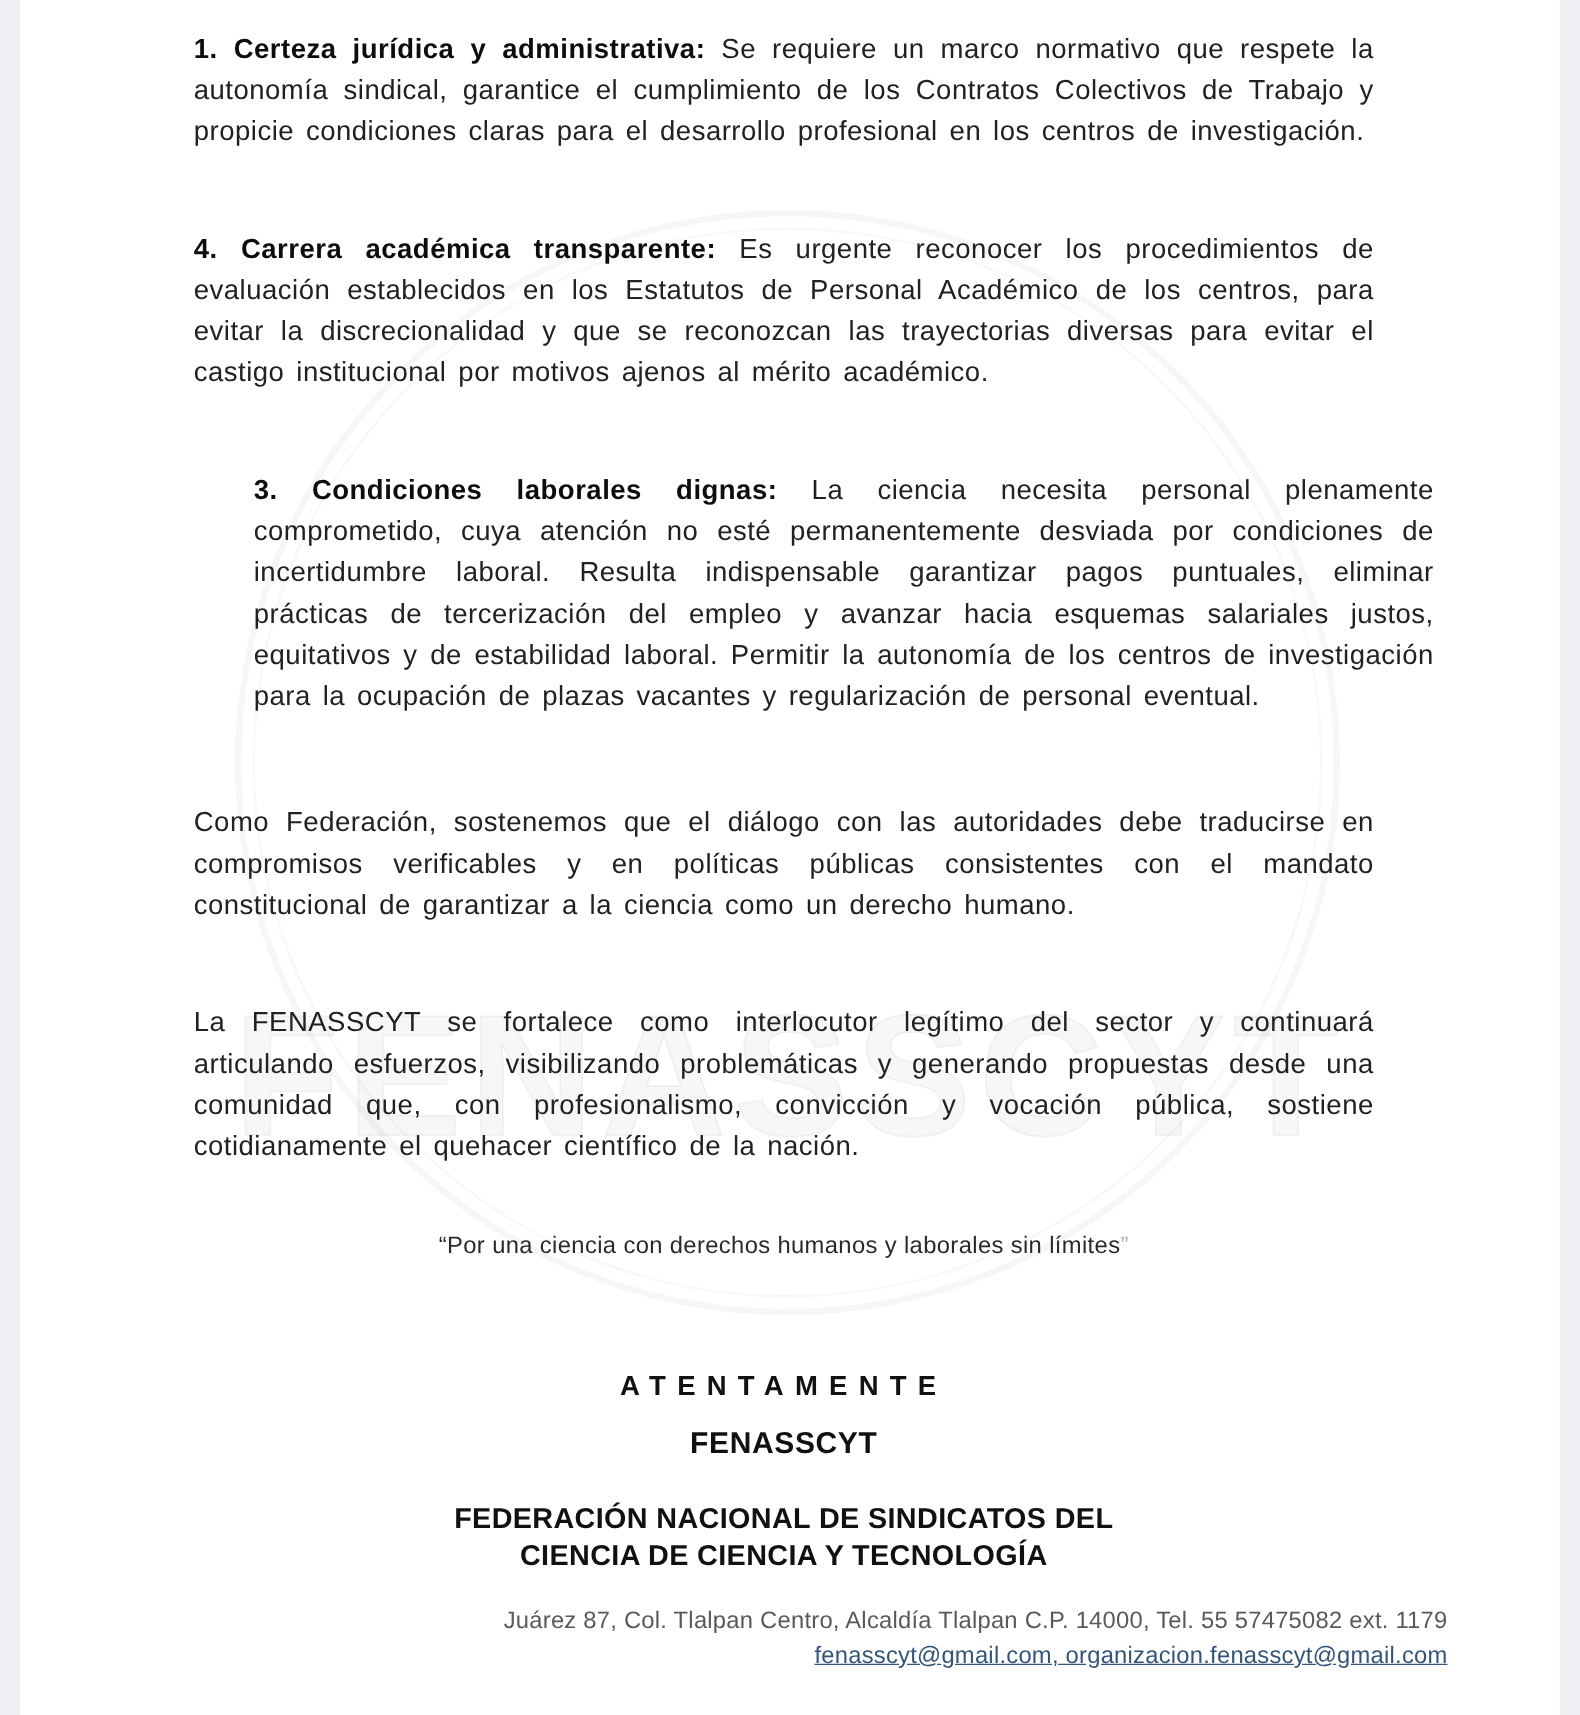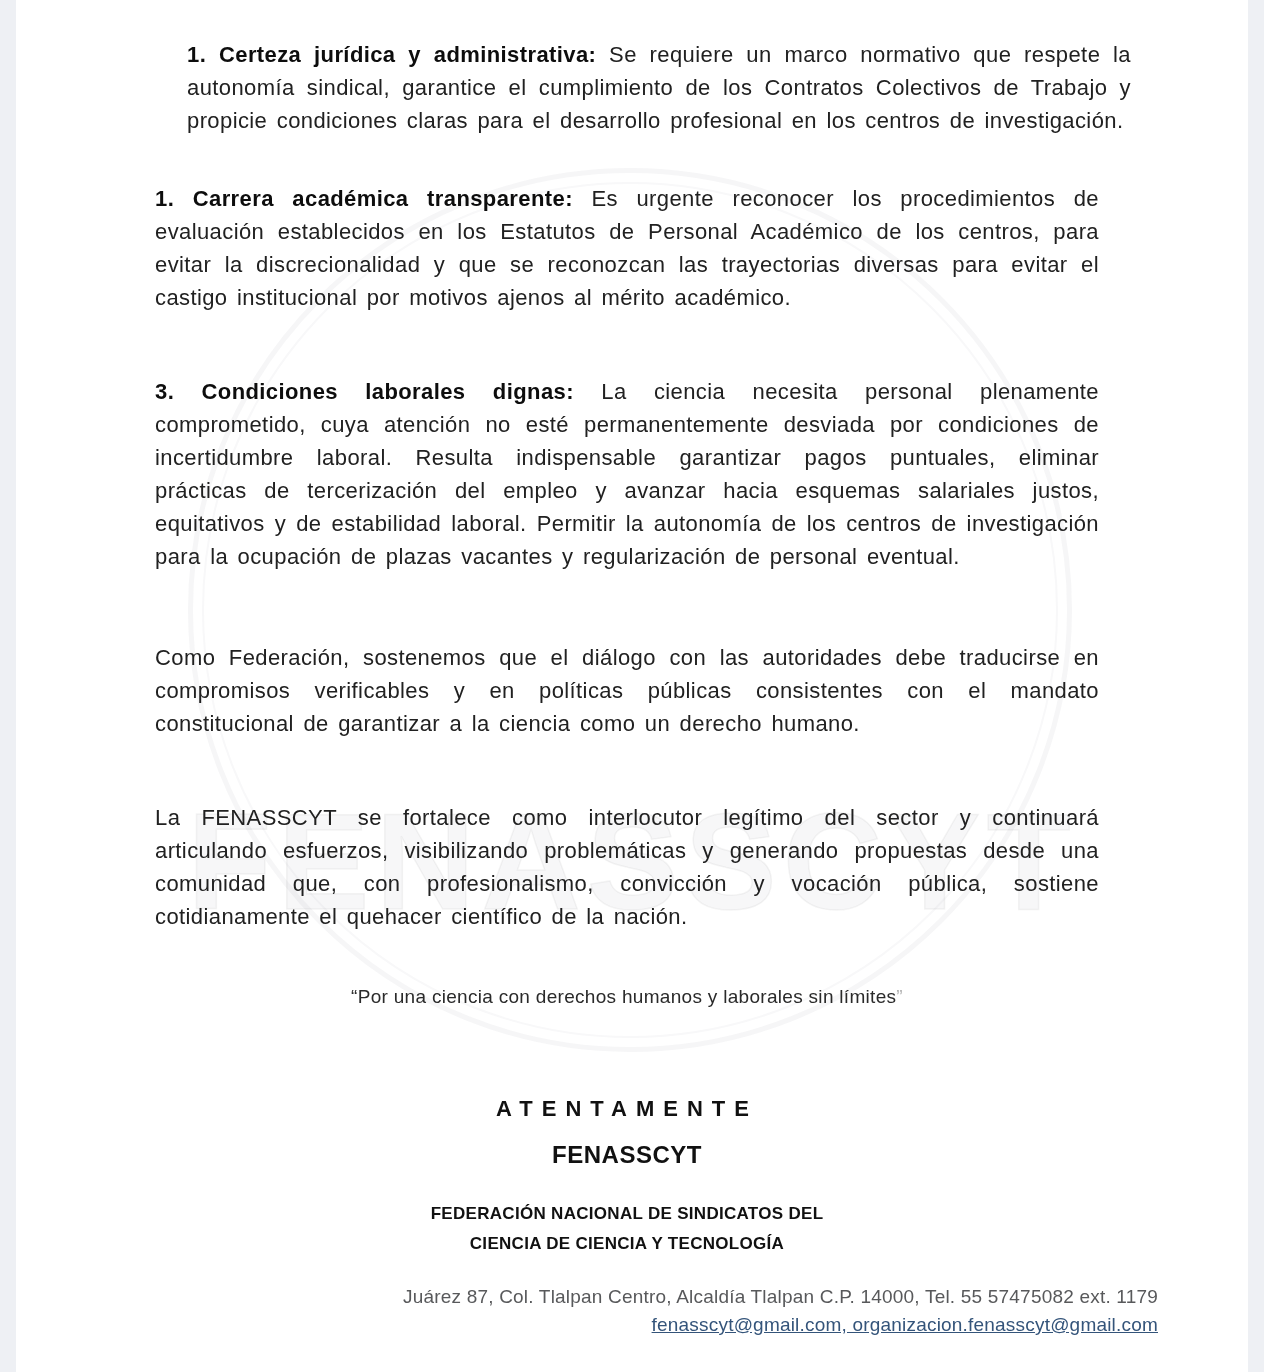--- a/index.html
+++ b/index.html
@@ -40,23 +40,23 @@
   .para {
     left: 139px; width: 944px;
     font-size: 22px;
     line-height: 33px;
     letter-spacing: 0.4px;
     word-spacing: 3px;
     text-align: justify;
     color: #212121;
   }
   .para strong { color: #0d0d0d; }
-  .p1 { top: 38px; margin-left: 32px; }
+  .p1 { top: 22px; }
   .p2 { top: 182px; }
-  .p3 { top: 375px; }
+  .p3 { top: 375px; margin-left: 48px; }
   .p4 { top: 641px; }
   .p5 { top: 801px; }
   
   .quote {
     left: 139px; width: 944px; top: 986px;
     text-align: center;
     font-size: 19px;
     letter-spacing: 0.3px;
     color: #2a2a2a;
     white-space: nowrap;
@@ -76,21 +76,21 @@
     text-align: center;
     font-weight: bold;
     font-size: 24px;
     letter-spacing: 0.5px;
     color: #111;
   }
   .org-name {
     left: 139px; width: 944px; top: 1199px;
     text-align: center;
     font-weight: bold;
-    font-size: 17px;
+    font-size: 23px;
     line-height: 30px;
     letter-spacing: 0.3px;
     color: #111;
   }
   
   .footer {
     left: 124px; right: 90px; top: 1283px;
     text-align: right;
     font-size: 19px;
     line-height: 28px;
@@ -108,21 +108,21 @@
 <body>
 
 <div class="paper">
 
   <div class="wm-ring outer"></div>
   <div class="wm-ring inner"></div>
   <div class="wm-text">FENASSCYT</div>
 
   <p class="block para p1"><strong>1. Certeza jurídica y administrativa:</strong> <span>Se requiere un marco normativo que respete la autonomía sindical, garantice el cumplimiento de los Contratos Colectivos de Trabajo y propicie condiciones claras para el desarrollo profesional en los centros de investigación.</span></p>
 
-  <p class="block para p2"><strong>1. Carrera académica transparente:</strong> <span>Es urgente reconocer los procedimientos de evaluación establecidos en los Estatutos de Personal Académico de los centros, para evitar la discrecionalidad y que se reconozcan las trayectorias diversas para evitar el castigo institucional por motivos ajenos al mérito académico.</span></p>
+  <p class="block para p2"><strong>4. Carrera académica transparente:</strong> <span>Es urgente reconocer los procedimientos de evaluación establecidos en los Estatutos de Personal Académico de los centros, para evitar la discrecionalidad y que se reconozcan las trayectorias diversas para evitar el castigo institucional por motivos ajenos al mérito académico.</span></p>
 
   <p class="block para p3"><strong>3. Condiciones laborales dignas:</strong> <span>La ciencia necesita personal plenamente comprometido, cuya atención no esté permanentemente desviada por condiciones de incertidumbre laboral. Resulta indispensable garantizar pagos puntuales, eliminar prácticas de tercerización del empleo y avanzar hacia esquemas salariales justos, equitativos y de estabilidad laboral. Permitir la autonomía de los centros de investigación para la ocupación de plazas vacantes y regularización de personal eventual.</span></p>
 
   <p class="block para p4"><strong></strong> <span>Como Federación, sostenemos que el diálogo con las autoridades debe traducirse en compromisos verificables y en políticas públicas consistentes con el mandato constitucional de garantizar a la ciencia como un derecho humano.</span></p>
 
   <p class="block para p5"><strong></strong> <span>La FENASSCYT se fortalece como interlocutor legítimo del sector y continuará articulando esfuerzos, visibilizando problemáticas y generando propuestas desde una comunidad que, con profesionalismo, convicción y vocación pública, sostiene cotidianamente el quehacer científico de la nación.</span></p>
 
   <div class="block quote"><span>“</span><span>Por una ciencia con derechos humanos y laborales sin límites</span><span class="close-mark">”</span></div>
 
   <div class="block salutation">ATENTAMENTE</div>

